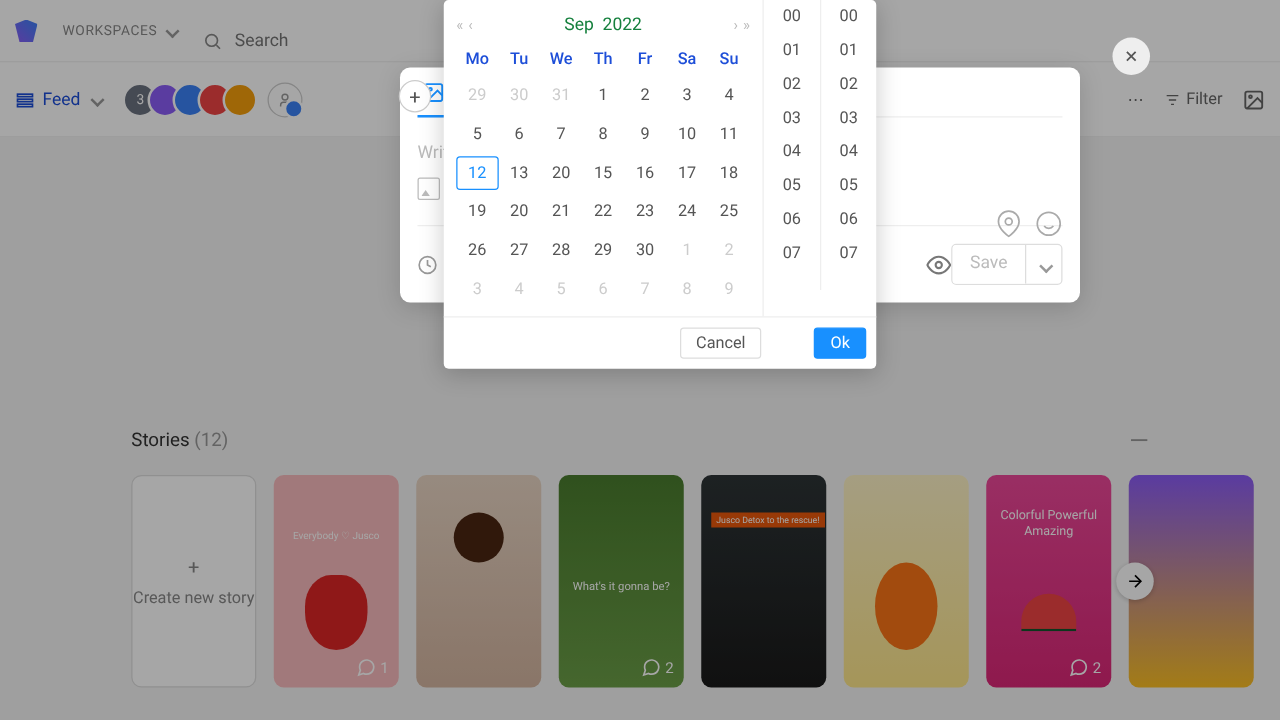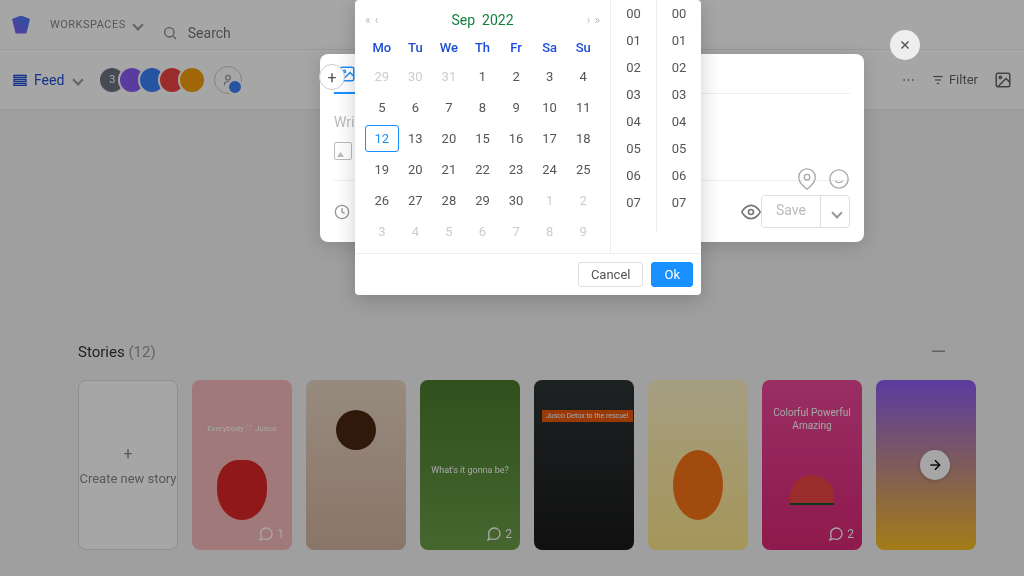--- a/index.html
+++ b/index.html
@@ -22,21 +22,21 @@
 .avatar:first-child { margin-left: 0; background: #6b7280; }
 .avatar:nth-child(2) { background: #8b5cf6; }
 .avatar:nth-child(3) { background: #3b82f6; }
 .avatar:nth-child(4) { background: #ef4444; }
 .avatar:nth-child(5) { background: #f59e0b; }
 .add-avatar { width: 28px; height: 28px; border-radius: 50%; border: 1px solid #ccc; margin-left: 8px; position: relative; background: #fff; display: flex; align-items: center; justify-content: center; color: #999; }
 .add-avatar::after { content: ""; position: absolute; bottom: -2px; right: -2px; width: 12px; height: 12px; background: #3b82f6; border-radius: 50%; border: 2px solid #fff; }
 .actionbar-right { display: flex; gap: 16px; align-items: center; color: #666; font-size: 13px; }
 .filter-btn { display: flex; align-items: center; gap: 4px; cursor: pointer; }
 
-.content { padding: 20px 78px; }
+.content { padding: 20px 105px; }
 .stories-head { display: flex; align-items: center; gap: 6px; font-size: 15px; color: #333; margin-bottom: 16px; justify-content: space-between; }
 .stories-head .count { color: #999; }
 .stories-row { display: flex; gap: 14px; position: relative; }
 .story-card { width: 100px; height: 170px; border-radius: 8px; position: relative; flex-shrink: 0; overflow: hidden; }
 .create-story { border: 1px solid #ddd; background: #fff; display: flex; flex-direction: column; align-items: center; justify-content: center; gap: 8px; color: #888; font-size: 13px; text-align: center; }
 .story-card.s1 { background: linear-gradient(#f8bbbd,#f8bbbd); }
 .story-card.s2 { background: linear-gradient(#e8d5c4,#d4b5a0); }
 .story-card.s3 { background: linear-gradient(#4a7c2e,#6b9e47); }
 .story-card.s4 { background: linear-gradient(#2d3436,#1a1a1a); }
 .story-card.s5 { background: linear-gradient(#fef3c7,#fde68a); }
@@ -86,21 +86,21 @@
 .cal-title { font-size: 14px; color: #15803d; }
 .cal-grid { display: grid; grid-template-columns: repeat(7, 1fr); gap: 4px 0; text-align: center; font-size: 13px; }
 .cal-dow { color: #1d4ed8; font-weight: 500; padding: 4px 0; }
 .cal-day { padding: 5px 0; color: #555; cursor: pointer; border-radius: 3px; border: 1px solid transparent; }
 .cal-day.muted { color: #ccc; }
 .cal-day.today { border: 1px solid #1890ff; color: #1890ff; }
 .time-cols { display: flex; border-left: 1px solid #eee; }
 .time-col { width: 45px; text-align: center; font-size: 13px; color: #555; max-height: 232px; overflow: hidden; }
 .time-col div { padding: 6px 0; cursor: pointer; }
 .picker-foot { border-top: 1px solid #eee; padding: 8px; display: flex; justify-content: flex-end; gap: 8px; }
-.btn { padding: 4px 12px; font-size: 13px; border-radius: 3px; cursor: pointer; border: 1px solid #ddd; background: #fff; color: #555; }
+.btn { padding: 4px 12px; font-size: 13px; border-radius: 3px; cursor: pointer; border: 1px solid #ddd; background: #fff; color: #555; margin-left: 34px; }
 .btn.primary { background: #1890ff; border-color: #1890ff; color: #fff; }
 .chev-down { border: solid #999; border-width: 0 2px 2px 0; display: inline-block; padding: 3px; transform: rotate(45deg); margin-left: 4px; }
 </style>
 </head>
 <body>
 
 <div class="topbar">
   <div class="logo">
     <div class="logo-icon"></div>
   </div>

